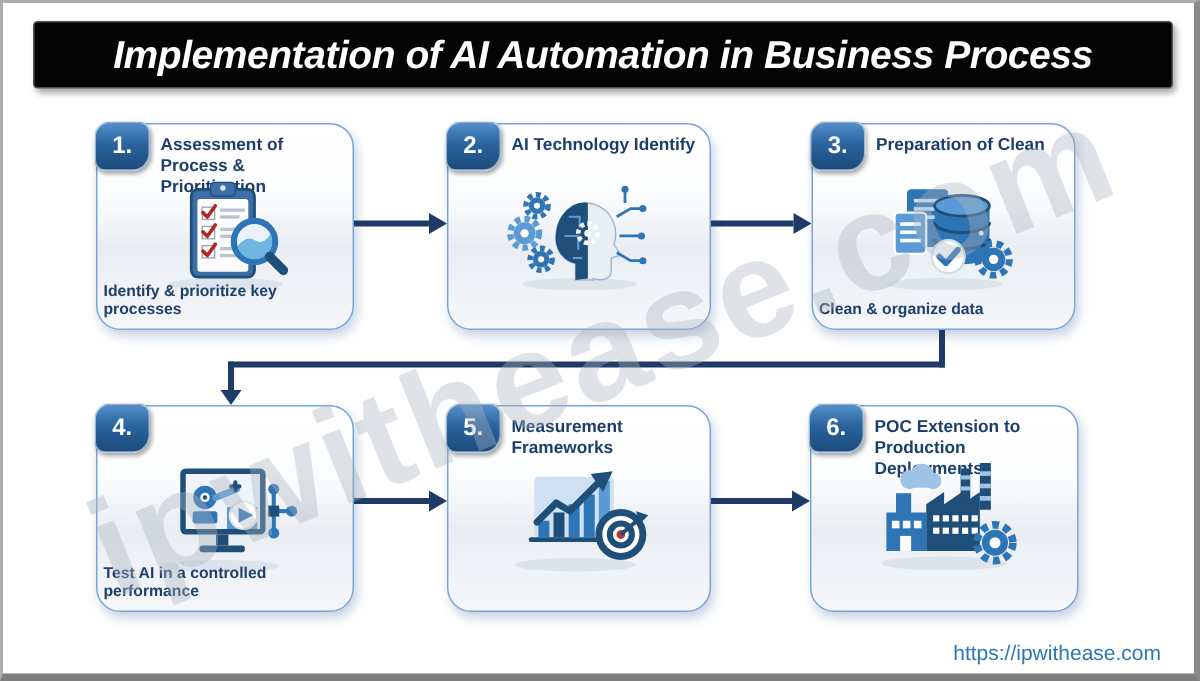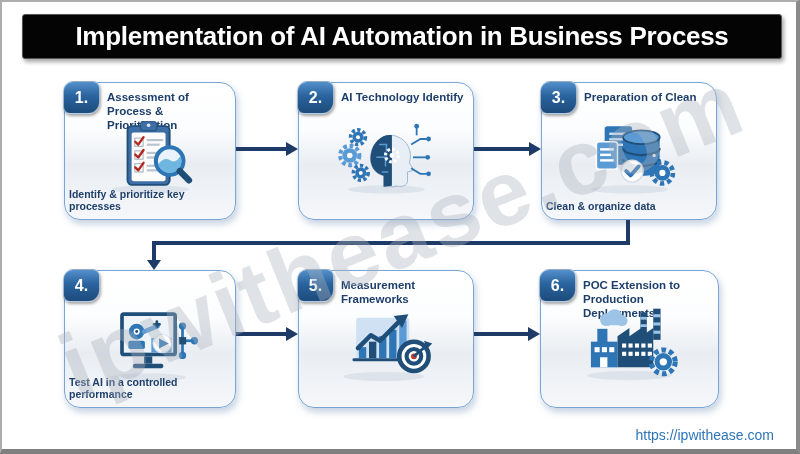--- a/index.html
+++ b/index.html
@@ -1,21 +1,21 @@
 <!DOCTYPE html>
 <html><head>
 <meta charset="utf-8">
 <style>
   html,body{margin:0;padding:0;background:#fff;font-family:"Liberation Sans","DejaVu Sans",sans-serif;}
   .frame{position:relative;width:800px;height:454px;box-sizing:border-box;background:#ffffff;
          border-top:2px solid #adadad;border-left:2px solid #adadad;
          border-right:4px solid #8a8a8a;border-bottom:5px solid #7f7f7f;overflow:hidden;}
   .title-bar{position:absolute;left:20px;top:12px;width:758px;height:43px;background:#040404;
          border:1px solid #555;border-radius:3px;display:flex;align-items:center;justify-content:center;
-         box-shadow:2px 3px 4px rgba(0,0,0,.35);z-index:2;}
+         box-shadow:2px 3px 4px rgba(0,0,0,.35);z-index:2;font-style:italic;}
   .title-bar span{color:#fff;font-weight:bold;font-size:26px;letter-spacing:-0.3px;white-space:nowrap;}
   .watermark{position:absolute;left:0;top:180px;width:800px;text-align:center;z-index:4;pointer-events:none;
          transform:rotate(-22deg);font-size:92px;font-weight:bold;letter-spacing:3px;
          color:rgba(172,178,190,0.38);white-space:nowrap;}
   .step-box{position:absolute;height:138px;box-sizing:border-box;border:1.5px solid #78a5d6;border-radius:16px;
          background:linear-gradient(180deg,#ffffff 0%,#fcfdfe 34%,#e9edf2 60%,#f5f7fa 100%);
          box-shadow:2px 4px 7px rgba(110,140,180,.4);z-index:2;}
   .badge{position:absolute;top:-2px;left:-2px;width:35px;height:31px;border-radius:10px 7px 12px 7px;
          background:linear-gradient(180deg,#5390cb 0%,#2a639e 45%,#1c4b7b 100%);
          border:1px solid rgba(255,255,255,.55);box-shadow:1px 2px 3px rgba(0,0,0,.35);

